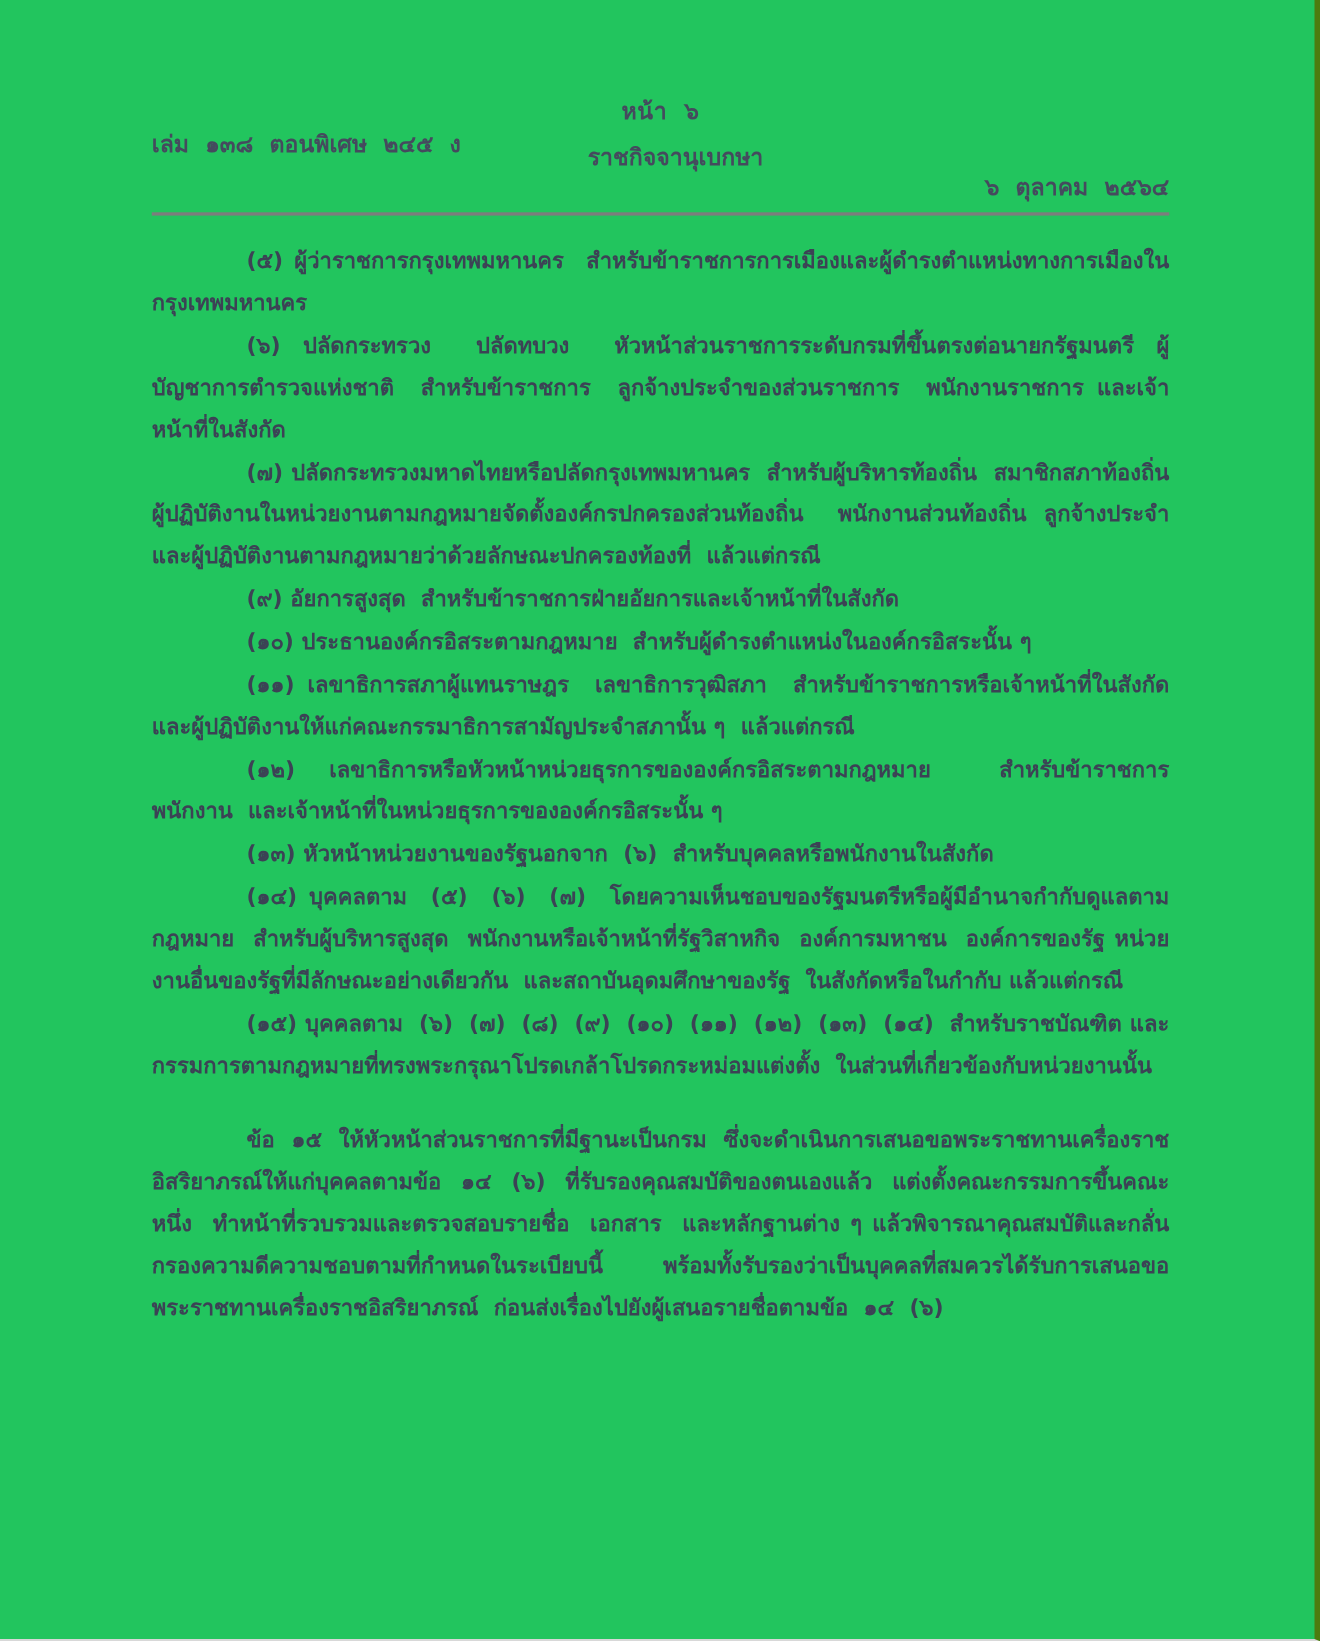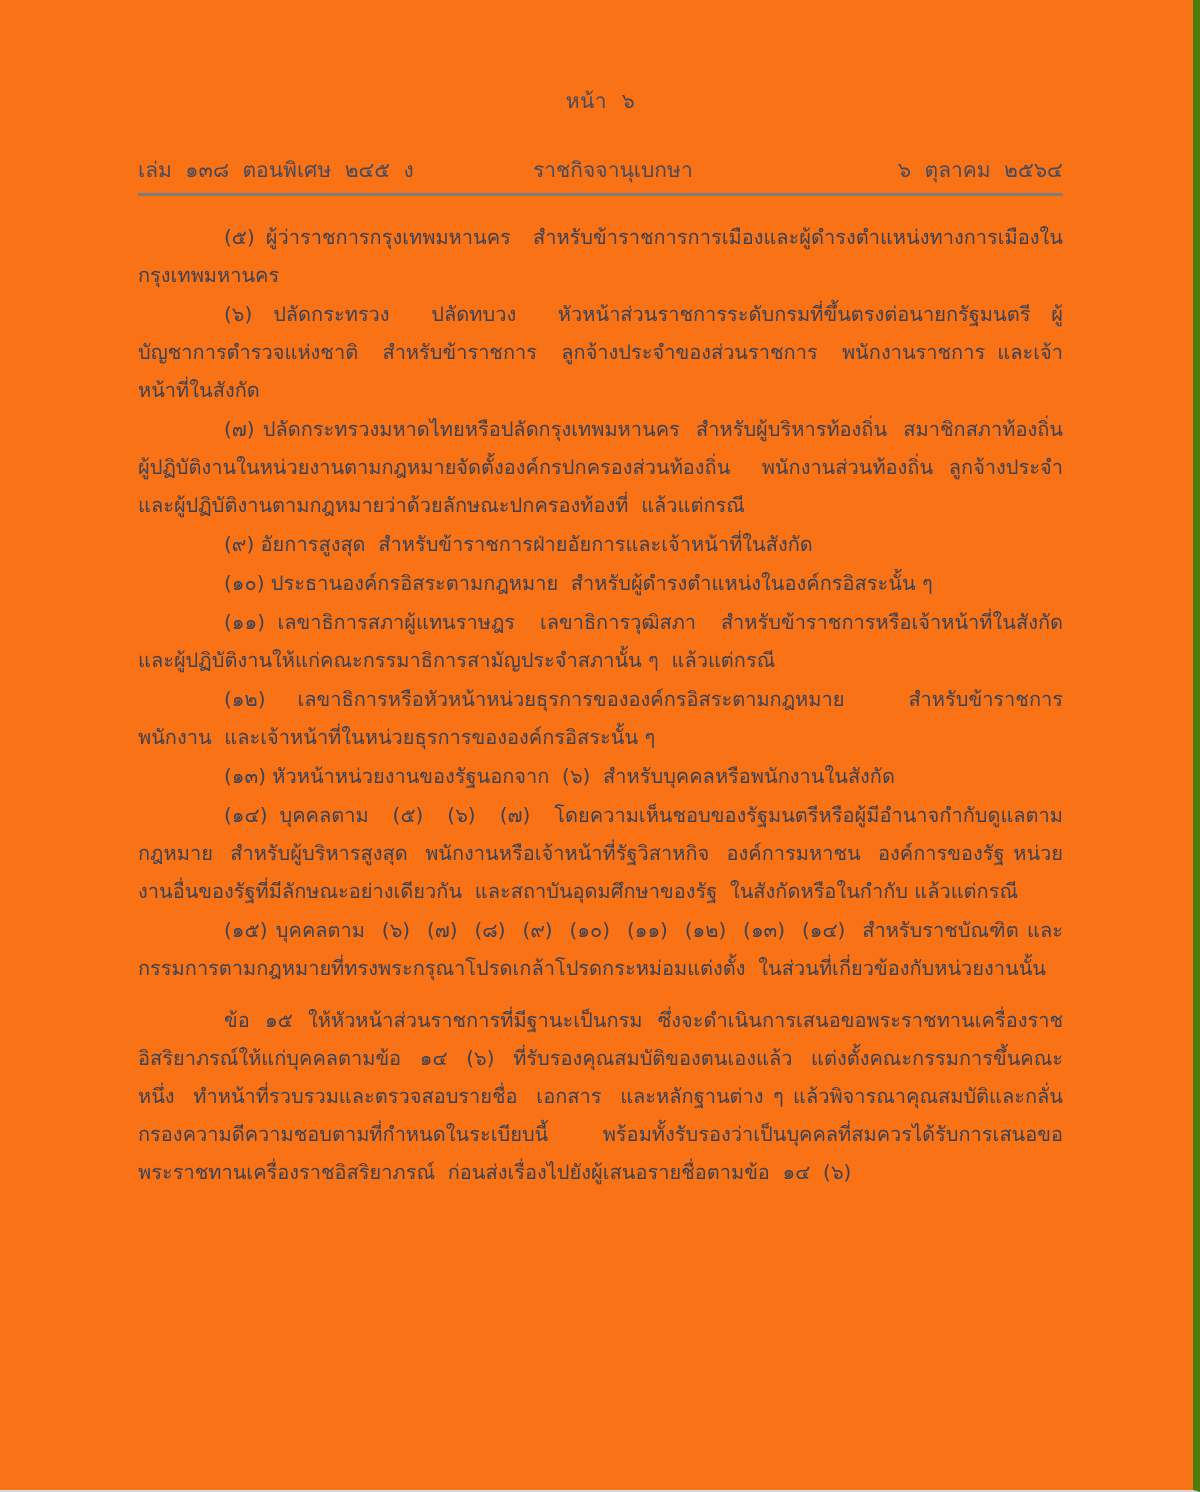--- a/index.html
+++ b/index.html
@@ -12,24 +12,25 @@
     width: 1200px;
     height: 1492px;
     font-family: "DejaVu Sans", "Liberation Sans", sans-serif;
     position: relative;
     overflow: hidden;
   }
 
   .page {
     position: absolute;
     inset: 0;
-    background: #f97316;
-    border-right: 7px solid #4d7c0f;
+    background: #22c55e;
+    border-right: 5px solid #4d7c0f;
     border-bottom: 2px solid #d8d8d8;
     box-sizing: border-box;
+    font-weight: bold;
   }
 
   .content {
     position: absolute;
     left: 138px;
     top: 88px;
     width: 925px;
   }
 
   
@@ -38,21 +39,21 @@
     color: #454a5e;
     font-size: 21px;
     letter-spacing: 0.5px;
     line-height: 1.25;
     margin: 0 0 4px 0;
     white-space: pre;
   }
 
   .header-row {
     display: flex;
-    align-items: flex-end;
+    align-items: flex-start;
     color: #454a5e;
     font-size: 21px;
     line-height: 1.3;
     white-space: pre;
   }
   .header-left  { flex: 0 0 auto; }
   .header-center{ flex: 1 1 auto; text-align: center; padding-right: 86px; margin-top: 12px; }
   .header-right { flex: 0 0 auto; margin-top: 39px; }
 
   .rule {
@@ -74,21 +75,21 @@
 
   .para {
     margin: 0 0 1px 0;
     text-indent: 86px;
     white-space: pre-wrap;
     word-break: break-word;
     hyphens: none;
   }
 
   .para.clause {
-    margin-top: 14px;
+    margin-top: 30px;
   }
 </style>
 </head>
 <body>
 
 <div class="page">
   <div class="content">
 
     <div class="folio">หน้า  ๖</div>
 

